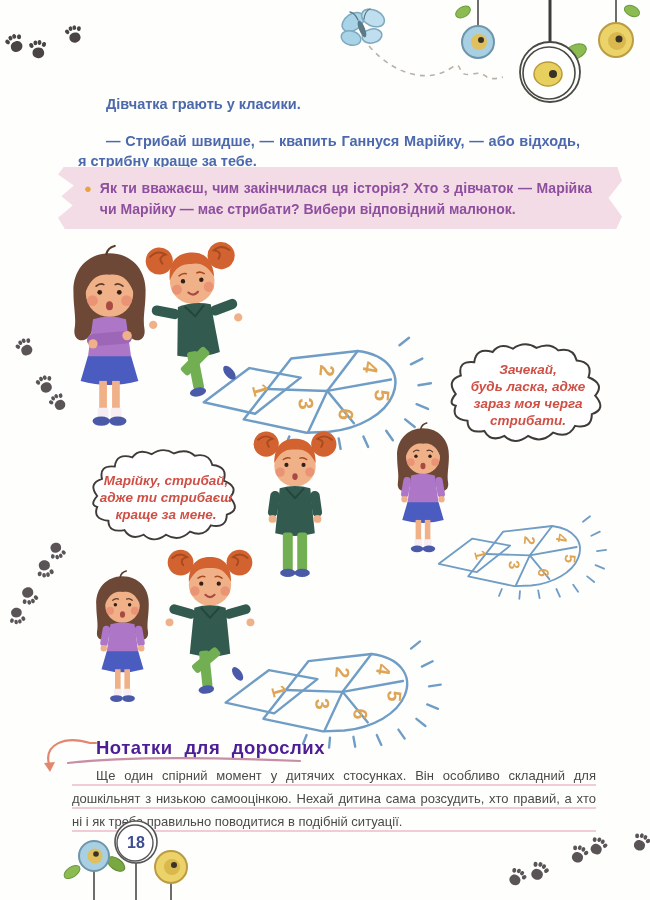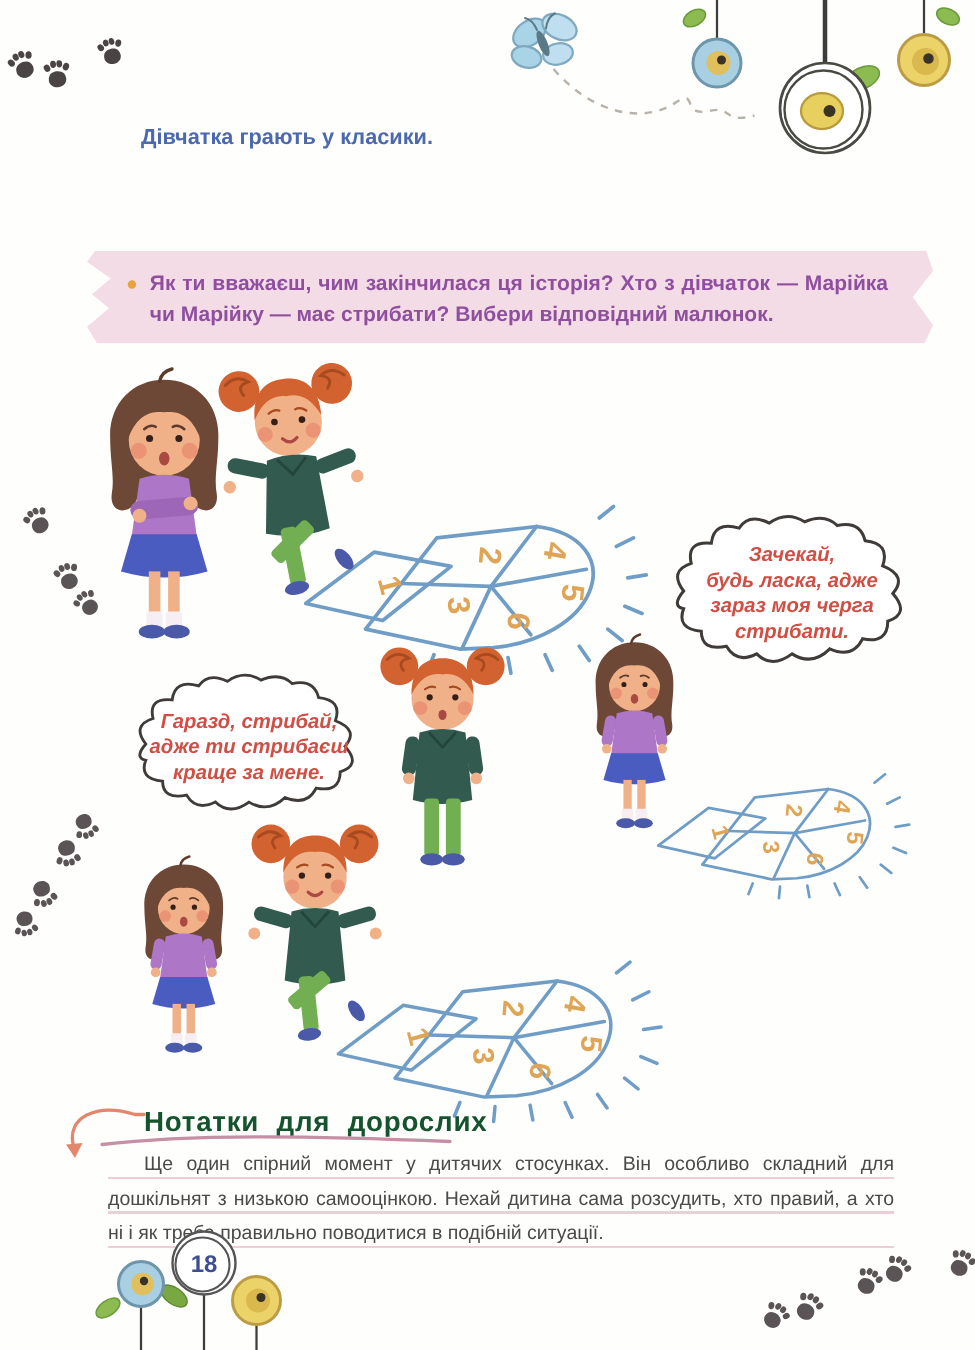--- a/index.html
+++ b/index.html
@@ -3,40 +3,40 @@
 <meta charset="utf-8">
 <style>
   html,body{margin:0;padding:0;}
   body{width:650px;height:900px;position:relative;overflow:hidden;background:#fefefd;
        font-family:"Liberation Sans","DejaVu Sans",sans-serif;}
   .abs{position:absolute;}
 
   
   .story{left:62px;top:78px;width:534px;color:#4b69ac;font-weight:bold;
          font-size:14.5px;line-height:20.5px;text-align:justify;}
-  .story p{margin:4px;text-indent:28px;}
+  .story p{margin:16px;text-indent:28px;}
 
   
   .task{left:58px;top:167px;width:564px;height:62px;background:#f4dce6;
         clip-path:polygon(1% 0,99.2% 0,100% 22%,97.6% 50%,100% 80%,99% 100%,1.2% 100%,0 82%,2.6% 62%,0.6% 47%,2.8% 30%,0 12%);
         display:flex;align-items:flex-start;padding:11px 30px 0 26px;box-sizing:border-box;}
   .task .bullet{color:#e8a33c;font-size:13px;margin:3px 8px 0 0;flex:0 0 auto;}
   .task .task-text{color:#8e4f9f;font-weight:bold;font-size:14px;line-height:20.5px;text-align:justify;}
 
   
   .bubble{position:absolute;}
   .bubble svg{position:absolute;left:0;top:0;width:100%;height:100%;}
   .bubble-text{position:absolute;left:0;top:0;right:0;bottom:0;display:flex;align-items:center;
         justify-content:center;text-align:center;white-space:pre-line;color:#cf4f44;
         font-weight:bold;font-size:13.5px;line-height:17px;padding:8px 12px 6px;font-style:italic;}
   .bubble1{left:444px;top:342px;width:168px;height:104px;}
   .bubble2{left:86px;top:448px;width:160px;height:96px;}
 
   
-  .notes-heading{left:96px;top:737px;color:#14532d;font-weight:bold;font-size:18.5px;
+  .notes-heading{left:96px;top:737px;color:#4c1d95;font-weight:bold;font-size:18.5px;
         letter-spacing:.5px;word-spacing:6px;}
   .notes-body{left:72px;top:764px;width:524px;height:70px;color:#4a4a4a;font-size:13px;
         line-height:23px;text-align:justify;
         background-image:repeating-linear-gradient(to bottom,transparent 0,transparent 20.5px,#f0ccd6 20.5px,#f0ccd6 22px,transparent 22px,transparent 23px);}
   .notes-body p{margin:0;text-indent:24px;}
 
   .paws{left:0;top:0;width:650px;height:900px;pointer-events:none;}
 </style>
 </head>
 <body>
@@ -72,20 +72,21 @@
     <g>
       <circle cx="281" cy="40" r="17" fill="#ecd369" stroke="#bb9b43" stroke-width="2"></circle>
       <circle cx="282" cy="41" r="9" fill="#d9b84e"></circle>
       <circle cx="284" cy="39" r="3.5" fill="#3a3226"></circle>
     </g>
   </g>
 </svg>
 
 <div class="abs story">
   <p>Дівчатка грають у класики.</p>
+  <p>— Стрибай швидше, — квапить Ганнуся Марійку, — або відходь, я стрибну краще за тебе.</p>
 </div>
 
 <div class="abs task">
   <span class="bullet">●</span>
   <div class="task-text">Як ти вважаєш, чим закінчилася ця історія? Хто з дівчаток — Марійка чи Марійку — має стрибати? Вибери відповідний малюнок.</div>
 </div>
 
 <svg class="abs" style="left:52px;top:238px;width:580px;height:512px;" viewBox="0 0 580 512">
   <defs>
 
@@ -256,21 +257,21 @@
   <div class="bubble-text">Зачекай,
 будь ласка, адже
 зараз моя черга
 стрибати.</div>
 </div>
 
 <div class="bubble bubble2">
   <svg viewBox="0 0 200 124" preserveAspectRatio="none">
     <path d="M14,62 Q2,46 20,40 Q16,22 36,24 Q38,6 58,12 Q66,0 82,8 Q96,-2 110,7 Q126,0 136,10 Q154,6 158,22 Q178,24 172,42 Q192,50 180,64 Q194,80 176,86 Q176,104 156,100 Q148,116 130,108 Q116,122 100,112 Q84,124 72,112 Q56,120 48,106 Q28,110 28,94 Q8,92 14,76 Q4,74 14,62 Z" fill="#ffffff" stroke="#3f3b38" stroke-width="2.4"></path>
   </svg>
-  <div class="bubble-text">Гаразд, стрибай,
+  <div class="bubble-text">Марійку, стрибай,
 адже ти стрибаєш
 краще за мене.</div>
 </div>
 
 <svg class="abs" style="left:40px;top:736px;width:58px;height:52px;" viewBox="0 0 58 52">
   <path d="M56,7 h-6 M50,7 C24,-1 4,9 9,28" stroke="#e2876d" stroke-width="2.2" fill="none" stroke-linecap="round"></path>
   <path d="M10,36 l-6,-9 l11,-1 z" fill="#e2876d"></path>
 </svg>
 <div class="abs notes-heading">Нотатки для дорослих</div>
 <svg class="abs" style="left:66px;top:755px;width:238px;height:10px;" viewBox="0 0 238 10">

